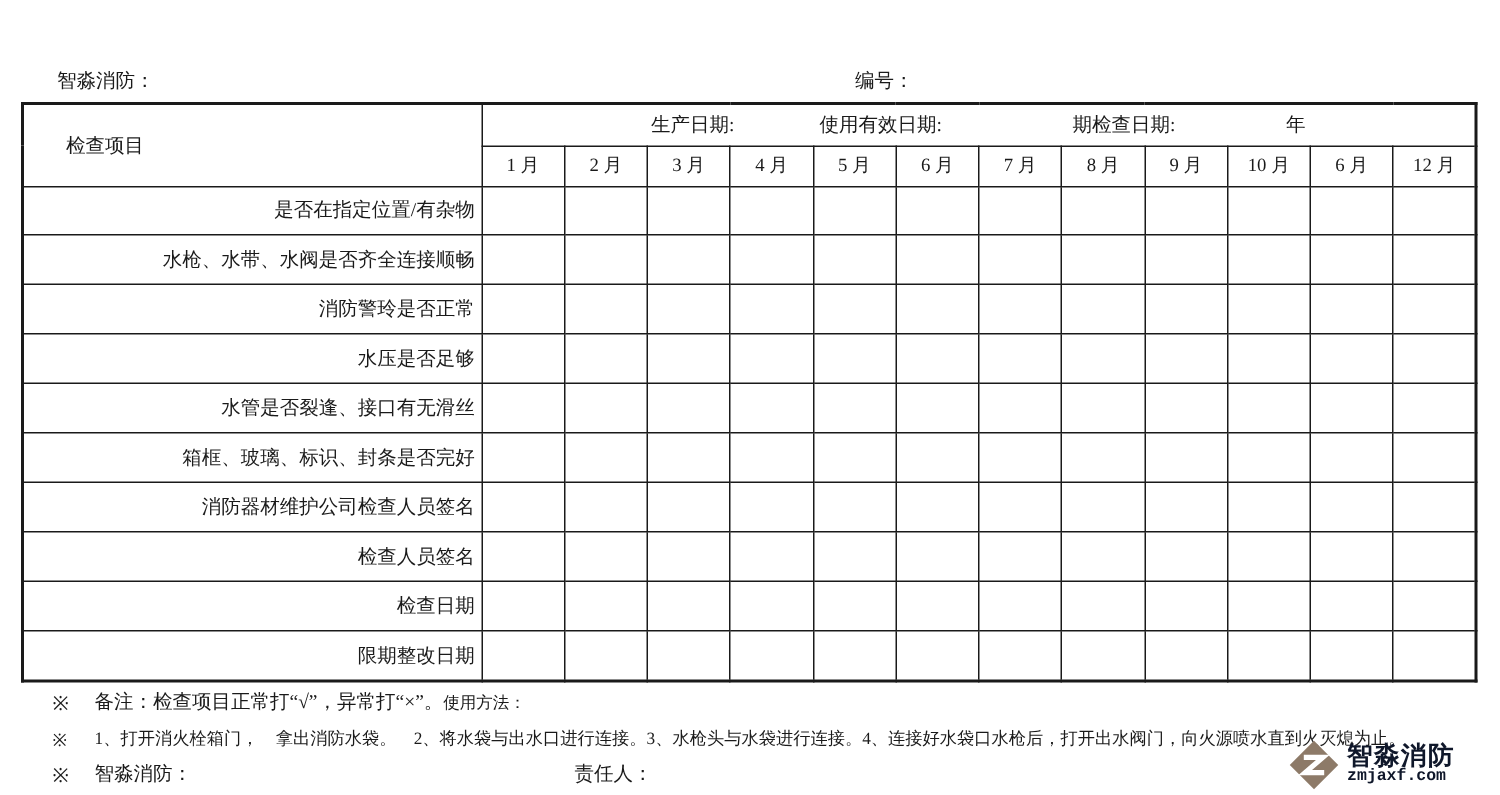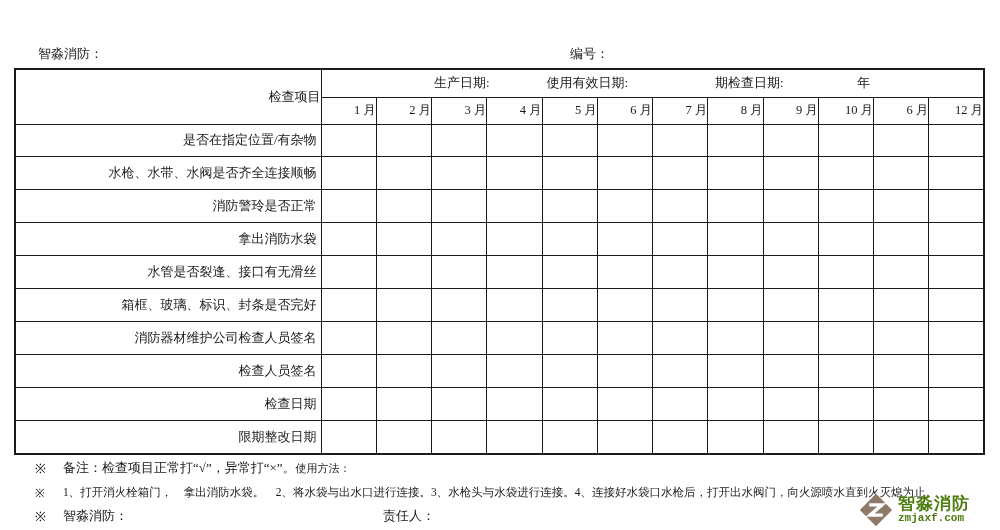--- a/index.html
+++ b/index.html
@@ -25,36 +25,36 @@
 
   table.grid {
     position: absolute; left: 14px; top: 68px;
     width: 971px; height: 387px;
     border-collapse: collapse; table-layout: fixed;
     border: 2px solid #1a1a1a;
   }
   table.grid td { border: 1px solid #1a1a1a; }
 
   .item-header-cell {
-    width: 306px; text-align: right; vertical-align: middle;
+    width: 306px; text-align: left; vertical-align: middle;
     font-size: 13px;
     padding-left: 28px;
   }
   .date-header-cell { position: relative; height: 28px; padding-left: 44px; }
   .date-header-cell span {
     position: absolute; top: 50%; transform: translateY(-50%);
     font-size: 13px; white-space: nowrap;
   }
   .lbl-production { left: 17%; }
   .lbl-valid      { left: 34%; }
   .lbl-periodic   { left: 59.5%; text-align: center; }
   .lbl-year       { left: 81%; }
 
   .month-cell {
-    height: 27px; text-align: right; vertical-align: middle;
+    height: 27px; text-align: center; vertical-align: middle;
     font-size: 12.5px; white-space: nowrap;
   }
   .row-label {
     text-align: right; vertical-align: middle;
     font-size: 13px; padding: 0 4px;
   }
   .data-cell { background: #ffffff; }
 
   .note-line { position: absolute; font-size: 13px; white-space: nowrap; }
   .note-mark { position: absolute; left: 35px; }
@@ -62,21 +62,21 @@
   .remark-line { top: 459px; }
   .usage-title { font-size: 11px; }
   .steps-line { top: 485px; font-size: 11.5px; }
   .resp-line  { top: 507px; }
   .person-label { position: absolute; left: 320px; top: 0; }
   .resp-inner { position: relative; display: inline-block; width: 600px; }
 
   .logo {
     position: absolute; right: 30px; bottom: 3px;
     display: flex; align-items: center; gap: 5px;
-    color: #4d7c0f;
+    color: #0f172a;
     margin-top: 17px;
   }
   .logo-icon { width: 34px; height: 34px; flex: 0 0 auto; }
   .logo-texts { display: flex; flex-direction: column; line-height: 1.05; }
   .logo-name { font-size: 17px; font-weight: bold; letter-spacing: 1px; }
   .logo-site { font-size: 11px; font-weight: bold; font-family: "Liberation Mono", "DejaVu Sans Mono", monospace; }
 </style>
 </head>
 <body>
 
@@ -154,21 +154,21 @@
           <td class="data-cell"></td>
           <td class="data-cell"></td>
           <td class="data-cell"></td>
           <td class="data-cell"></td>
           <td class="data-cell"></td>
           <td class="data-cell"></td>
           <td class="data-cell"></td>
           <td class="data-cell"></td>
         </tr>
         <tr>
-          <td class="row-label">拿出消防水袋</td>
+          <td class="row-label">水压是否足够</td>
           <td class="data-cell"></td>
           <td class="data-cell"></td>
           <td class="data-cell"></td>
           <td class="data-cell"></td>
           <td class="data-cell"></td>
           <td class="data-cell"></td>
           <td class="data-cell"></td>
           <td class="data-cell"></td>
           <td class="data-cell"></td>
           <td class="data-cell"></td>

